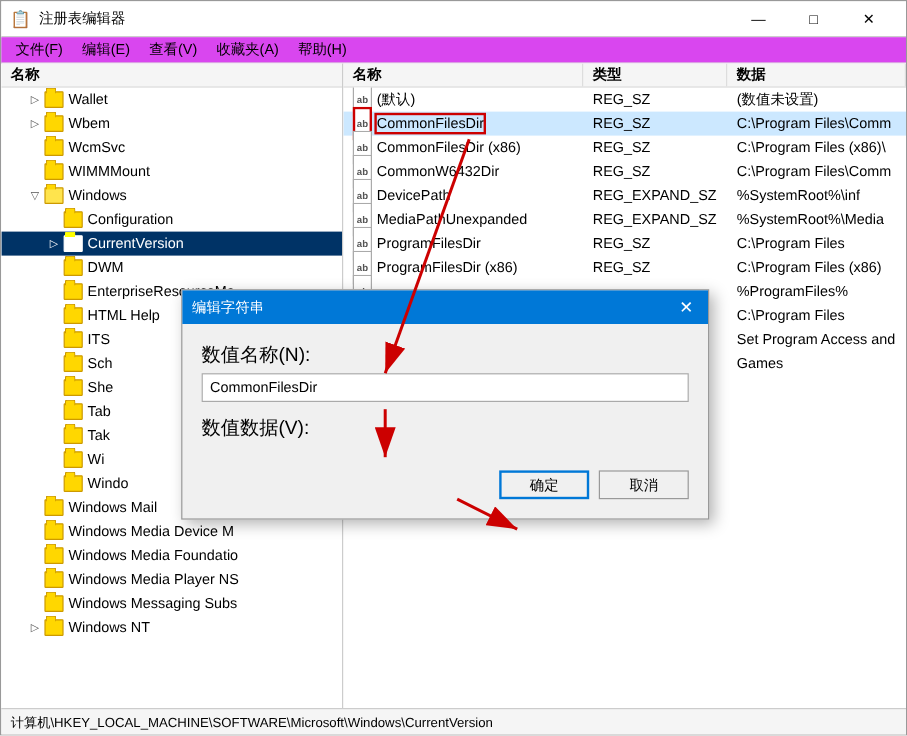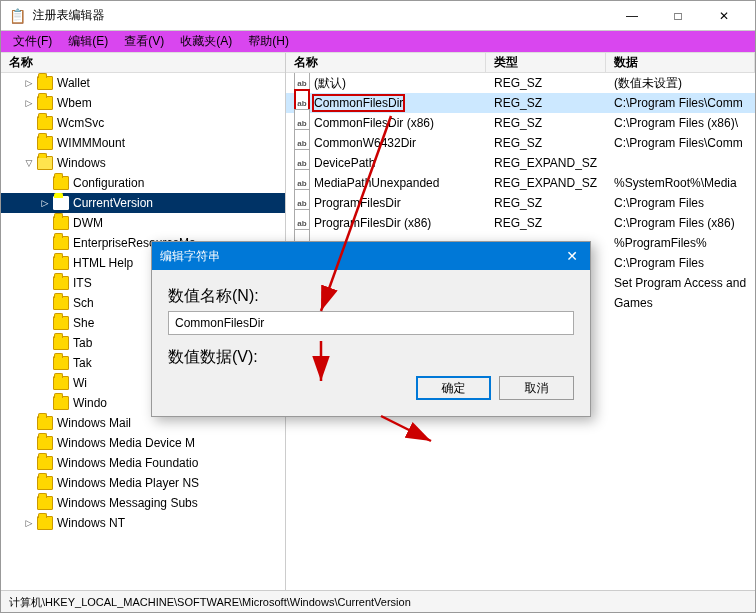--- a/index.html
+++ b/index.html
@@ -255,21 +255,21 @@
       margin-bottom: 12px;
     }
     .dialog-input.highlighted {
       border: 2px solid #0078d7;
       background: #cce8ff;
     }
     .dialog-buttons {
       display: flex;
       justify-content: flex-end;
       gap: 8px;
-      margin-top: 8px;
+      margin-top: 24px;
     }
     .dialog-btn {
       min-width: 75px;
       height: 24px;
       background: #f0f0f0;
       border: 1px solid #999;
       cursor: pointer;
       font-size: 12px;
       padding: 0 12px;
     }
@@ -501,20 +501,21 @@
           <div class="reg-type-cell reg-cell">REG_SZ</div>
           <div class="reg-data-cell reg-cell">C:\Program Files\Comm</div>
         </div>
 
         <div class="reg-row">
           <div class="reg-name-cell reg-cell">
             <span class="ab-icon">ab</span>
             <span>DevicePath</span>
           </div>
           <div class="reg-type-cell reg-cell">REG_EXPAND_SZ</div>
+          <div class="reg-data-cell reg-cell">%SystemRoot%\inf</div>
         </div>
 
         <div class="reg-row">
           <div class="reg-name-cell reg-cell">
             <span class="ab-icon">ab</span>
             <span>MediaPathUnexpanded</span>
           </div>
           <div class="reg-type-cell reg-cell">REG_EXPAND_SZ</div>
           <div class="reg-data-cell reg-cell">%SystemRoot%\Media</div>
         </div>

